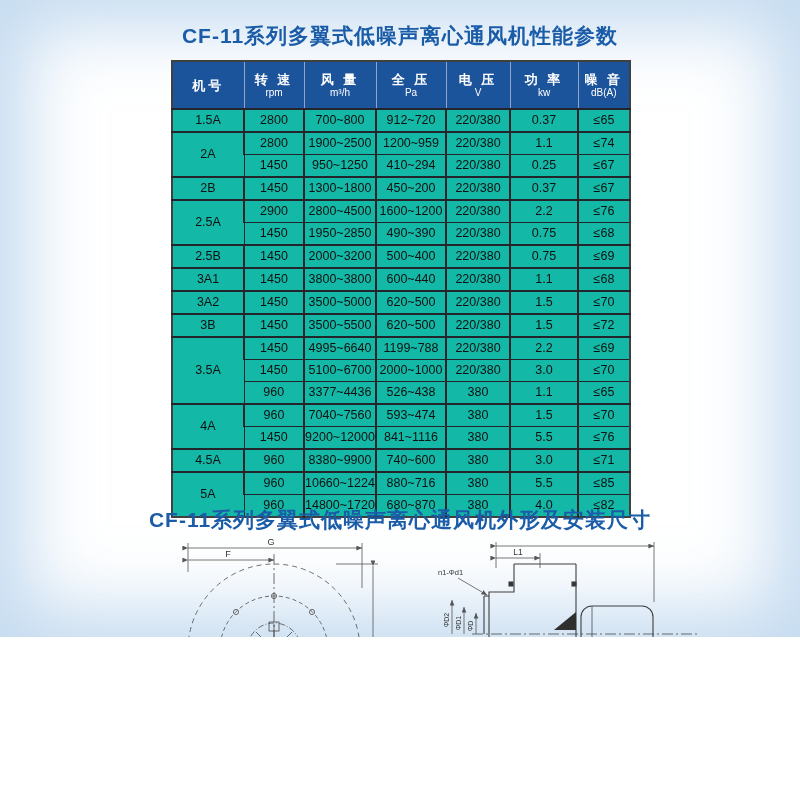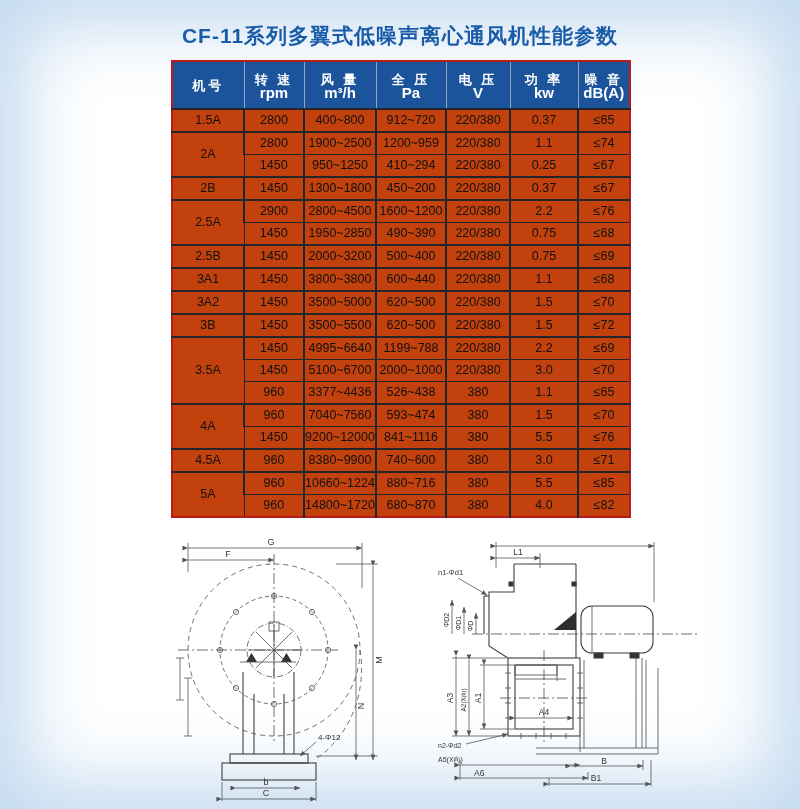--- a/index.html
+++ b/index.html
@@ -1,40 +1,40 @@
 <!DOCTYPE html>
 <html><head>
 <meta charset="utf-8">
 <style>
   html,body{margin:0;padding:0;}
   body{background:#fff;font-family:"Liberation Sans","DejaVu Sans",sans-serif;}
   .page{
-    position:relative;width:800px;height:809px;background:#fff;overflow:hidden;
+    position:relative;width:800px;height:637px;background:#fff;overflow:hidden;
     box-shadow:inset 0 0 70px 28px rgba(150,190,228,.55);
   }
   .title{
     position:absolute;left:0;width:100%;text-align:center;margin:0;
     font-size:21px;font-weight:bold;color:#1a5ca8;letter-spacing:1px;
   }
   #title1{top:22px;}
   #title2{top:506px;}
 
   
   .tbl-wrap{position:absolute;left:171px;top:60px;}
   table.perf{
     border-collapse:collapse;table-layout:fixed;width:458px;
-    border:2px solid #b91c1c;background:#c2410c;
+    border:2px solid #404040;background:#14b8a6;
   }
   table.perf th{
     background:#1c549c;color:#fff;height:46px;padding:0;vertical-align:middle;
     font-weight:bold;border-left:1px solid #8fa6c6;
   }
   table.perf th:first-child{border-left:none;}
   th .zh{display:block;font-size:13px;letter-spacing:3px;line-height:15px;}
-  th .unit{display:block;font-size:15px;font-weight:bold;letter-spacing:0;line-height:11px;}
+  th .unit{display:block;font-size:10px;font-weight:normal;letter-spacing:0;line-height:11px;}
   table.perf td{
     border:1px solid #23252a;text-align:center;padding:0;height:21px;
     font-size:12.5px;line-height:21px;color:#111;white-space:nowrap;overflow:hidden;
   }
   table.perf td + td{border-left-width:2px;}
   table.perf tr.group-start td{border-top-width:2px;}
   table.perf td.model{font-size:12.5px;}
 
   
   .drawings{position:absolute;left:166px;top:538px;display:flex;}
@@ -90,21 +90,21 @@
           <th>
               <span class="zh">噪 音</span>
               <span class="unit">dB(A)</span>
             </th>
         </tr>
       </thead>
       <tbody>
           <tr class="group-start">
             <td rowspan="1" class="model">1.5A</td>
             <td>2800</td>
-            <td>400~800</td>
+            <td>700~800</td>
             <td>912~720</td>
             <td>220/380</td>
             <td>0.37</td>
             <td>≤65</td>
           </tr>
           <tr class="group-start">
             <td rowspan="2" class="model">2A</td>
             <td>2800</td>
             <td>1900~2500</td>
             <td>1200~959</td>
@@ -247,20 +247,21 @@
             <td>14800~17200</td>
             <td>680~870</td>
             <td>380</td>
             <td>4.0</td>
             <td>≤82</td>
           </tr>
         </tbody>
     </table>
   </div>
 
+  <h2 id="title2" class="title">CF-11系列多翼式低噪声离心通风机外形及安装尺寸</h2>
 
   <div class="drawings">
 
     <svg width="270" height="264" viewBox="0 0 270 264">
       <defs>
         <marker id="ar" markerWidth="9" markerHeight="8" refX="7" refY="3" orient="auto">
           <path d="M0,0 L7,3 L0,6 z" fill="#555"></path>
         </marker>
       </defs>
       <g>

